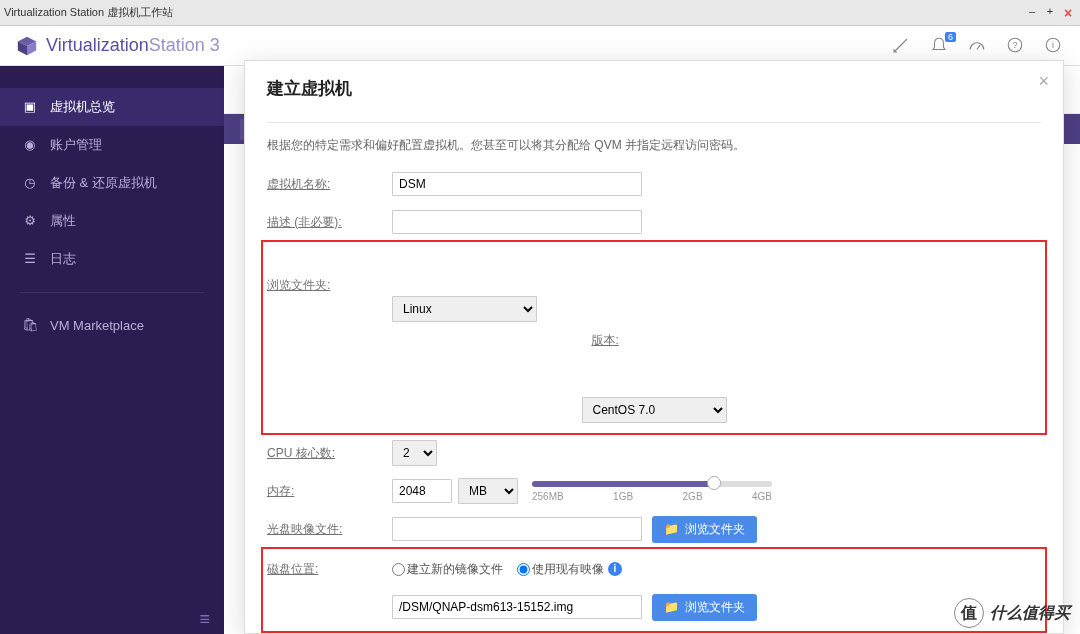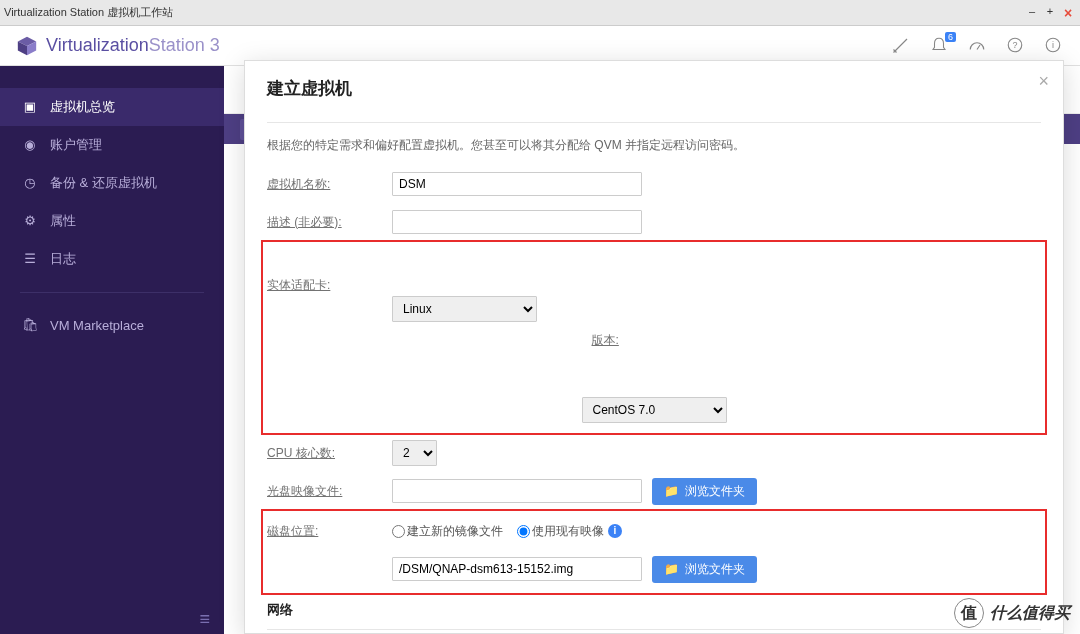--- a/index.html
+++ b/index.html
@@ -203,32 +203,48 @@
       <label>虚拟机名称:</label>
       <input type="text" class="w250" value="DSM" style="">
     </div>
     <div class="form-row">
       <label>描述 (非必要):</label>
       <input type="text" class="w250" style="">
     </div>
 
     <div class="hl-box">
       <div class="form-row">
-        <label>实体适配卡:</label>
+        <label>浏览文件夹:</label>
         <select class="w145"><option>Linux</option></select>
       </div>
       <div class="form-row" style="margin-bottom:4px;flex-direction:column;">
         <label>版本:</label>
         <select class="w145"><option>CentOS 7.0</option></select>
       </div>
     </div>
 
     <div class="form-row">
       <label>CPU 核心数:</label>
       <select class="w45"><option>2</option></select>
+    </div>
+    <div class="form-row">
+      <label>内存:</label>
+      <input type="text" class="w60" value="2048" style="">
+      <select class="w60" style="margin-left:6px;"><option>MB</option></select>
+      <div class="slider-wrap">
+        <div class="slider">
+            <div class="knob"></div>
+          </div>
+        <div class="ticks">
+          <span>256MB</span>
+          <span>1GB</span>
+          <span>2GB</span>
+          <span>4GB</span>
+        </div>
+      </div>
     </div>
 
     <div class="form-row">
       <label>光盘映像文件:</label>
       <input type="text" class="w250" style="">
       <button class="browse-btn">
         <span>📁</span>
         <span>浏览文件夹</span>
       </button>
     </div>

